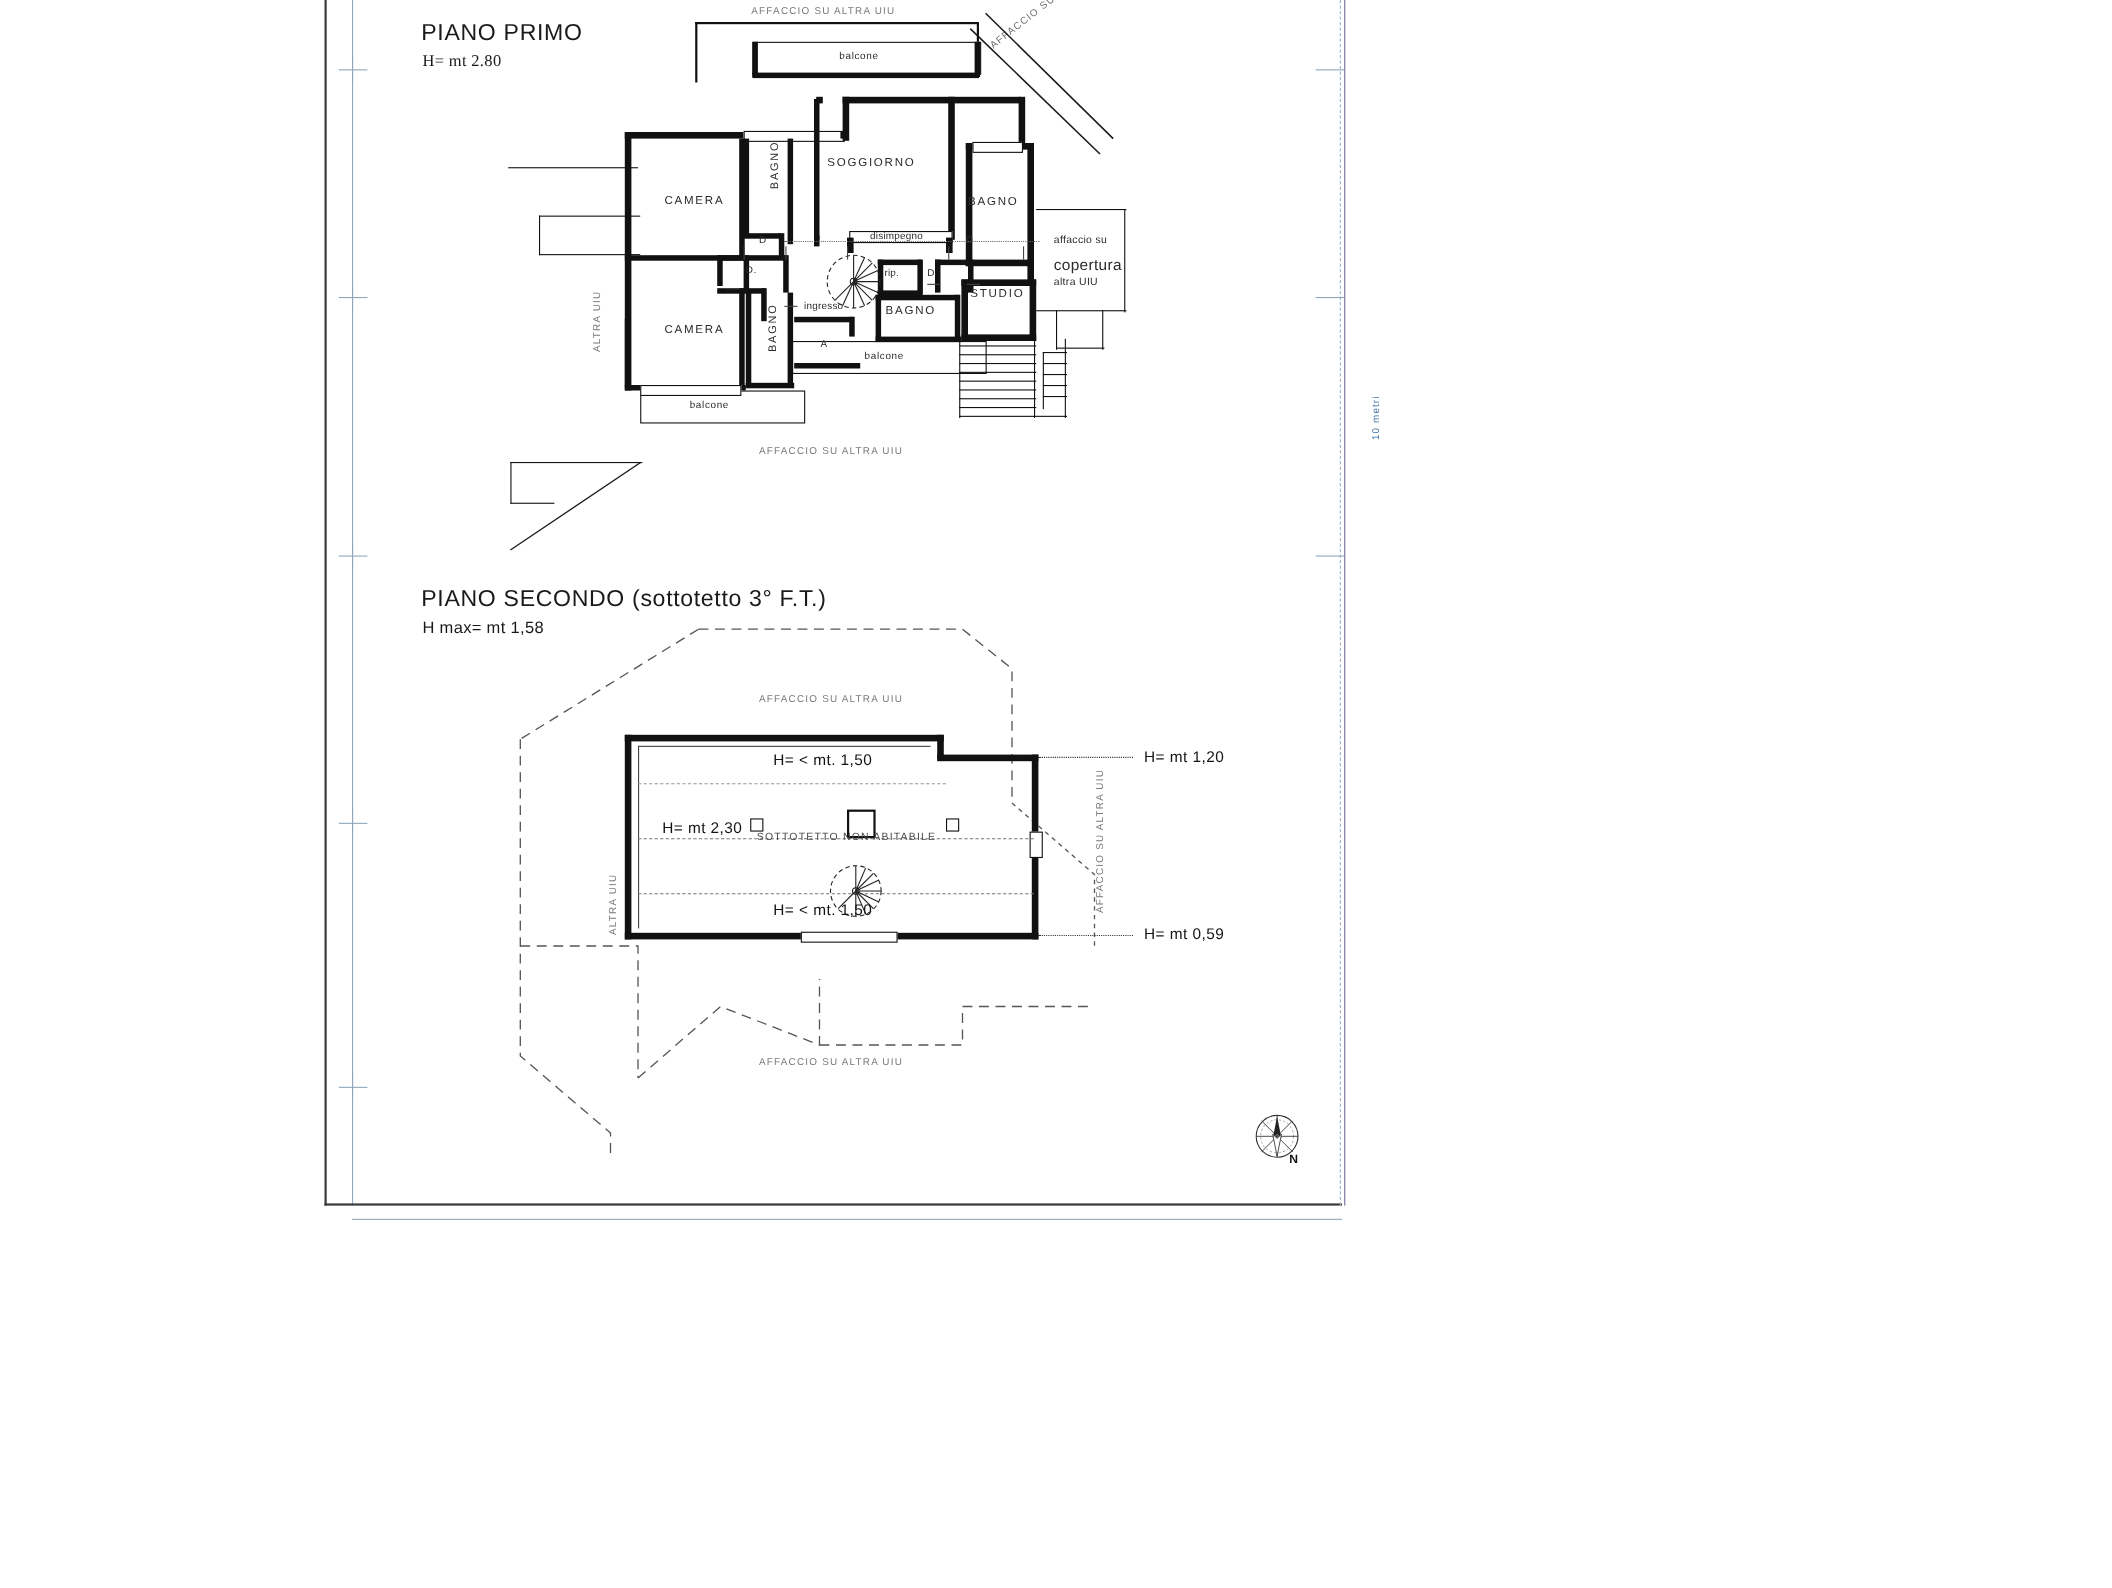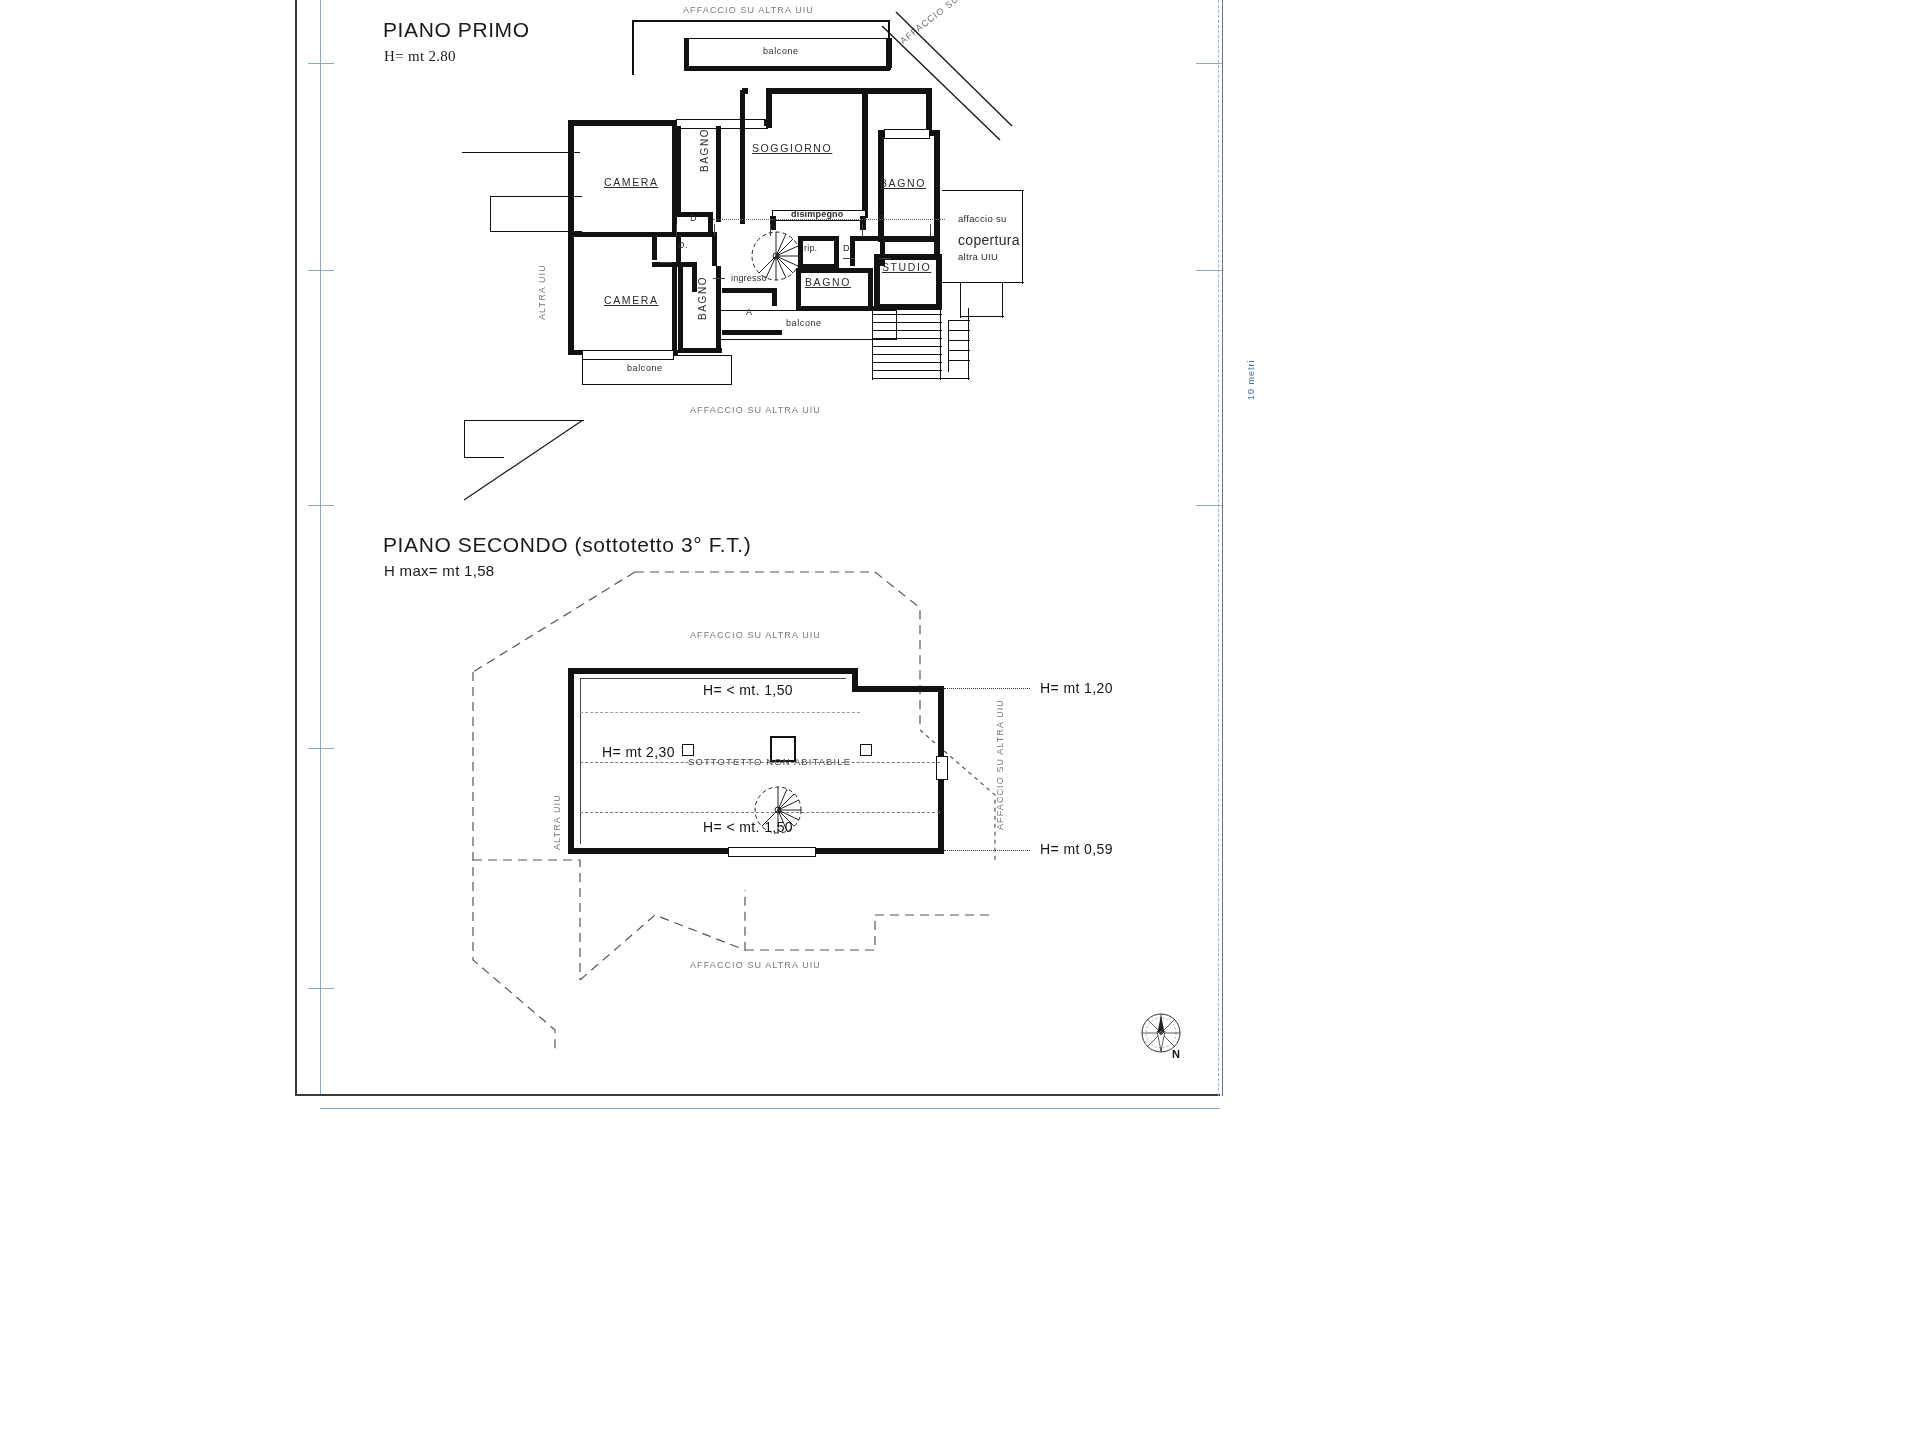--- a/index.html
+++ b/index.html
@@ -36,21 +36,21 @@
   
   .w{position:absolute;background:#111;}
   .wall-thick{position:absolute;background:#111;}
   .wall-hollow{position:absolute;border:1.5px solid #111;background:#fff;}
   .thin{position:absolute;background:#444;}
   .dashc{position:absolute;border-top:1px dashed #555;height:0;}
   .dotc{position:absolute;border-top:1px dotted #666;height:0;}
 
   
   .rm{position:absolute;font-size:10.5px;letter-spacing:1.6px;color:#2b2b2b;
-      white-space:nowrap;text-decoration:underline;}
+      white-space:nowrap;}
   .rm-sm{position:absolute;font-size:9px;letter-spacing:.6px;color:#2b2b2b;
       white-space:nowrap;}
   .rm-v{position:absolute;font-size:10px;letter-spacing:1.6px;color:#2b2b2b;
       white-space:nowrap;transform:rotate(-90deg);transform-origin:left top;}
   .faint{position:absolute;font-size:9px;letter-spacing:1.1px;color:#7a7a7a;
       white-space:nowrap;}
   .faint-v{position:absolute;font-size:9px;letter-spacing:1.1px;color:#7a7a7a;
       white-space:nowrap;transform:rotate(-90deg);transform-origin:left top;}
   .faint-rot{position:absolute;font-size:9px;letter-spacing:1.1px;color:#6f6f6f;
       white-space:nowrap;transform:rotate(-38deg);transform-origin:left top;}
@@ -252,21 +252,21 @@
   <div class="w" style="left:1022px;top:190px;width:1.3px;height:94px;"></div>
   <div class="w" style="left:942px;top:282px;width:82px;height:1.3px;"></div>
   <div class="w" style="left:960px;top:282px;width:1.3px;height:36px;"></div>
   <div class="w" style="left:960px;top:316px;width:44px;height:1.3px;"></div>
   <div class="w" style="left:1002px;top:282px;width:1.3px;height:36px;"></div>
 
   <div class="rm" style="left:604px;top:176px;">CAMERA</div>
   <div class="rm-v" style="left:699px;top:172px;">BAGNO</div>
   <div class="rm" style="left:752px;top:142px;">SOGGIORNO</div>
   <div class="rm" style="left:880px;top:177px;">BAGNO</div>
-  <div class="rm-sm" style="left:791px;top:209px;letter-spacing:.2px;font-weight:bold;">disimpegno</div>
+  <div class="rm-sm" style="left:791px;top:209px;letter-spacing:.2px;">disimpegno</div>
   <div class="rm-sm" style="left:804px;top:243px;letter-spacing:.2px;">rip.</div>
   <div class="rm" style="left:604px;top:294px;">CAMERA</div>
   <div class="rm-v" style="left:697px;top:320px;">BAGNO</div>
   <div class="rm-sm" style="left:731px;top:273px;letter-spacing:.2px;">ingresso</div>
   <div class="rm" style="left:805px;top:276px;">BAGNO</div>
   <div class="rm" style="left:882px;top:261px;">STUDIO</div>
 
   <div class="rm-sm" style="left:690px;top:213px;">D</div>
   <div class="rm-sm" style="left:678px;top:240px;">D.</div>
   <div class="rm-sm" style="left:843px;top:243px;">D</div>

